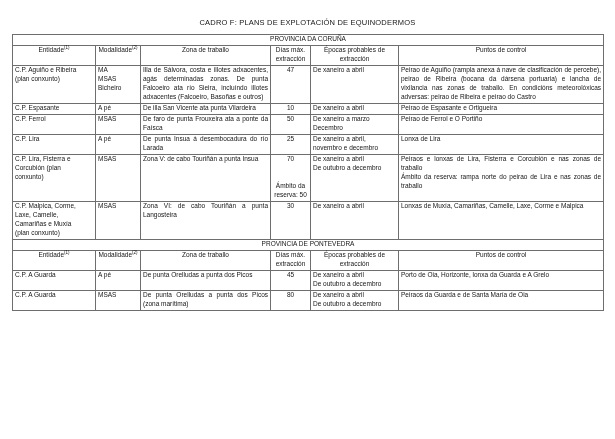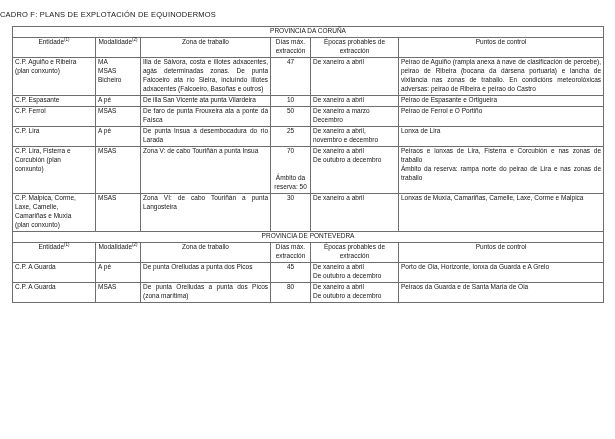--- a/index.html
+++ b/index.html
@@ -2,24 +2,24 @@
 <html><head>
 <meta charset="utf-8">
 <style>
   html,body{margin:0;padding:0;}
   body{
     width:615px;height:439px;overflow:hidden;background:#ffffff;
     font-family:"Liberation Sans",sans-serif;color:#151515;
     position:relative;
   }
   .doc-title{
-    text-align:left;
+    text-align:center;
     font-size:7.5px;
     letter-spacing:.2px;
-    padding-top:10px;
+    padding-top:18px;
   }
   table.plans{
     border-collapse:collapse;
     table-layout:fixed;
     width:591px;
     margin:7px 0 0 12px;
   }
   table.plans td{
     border:1px solid #6e6e6e;
     font-size:6.5px;

